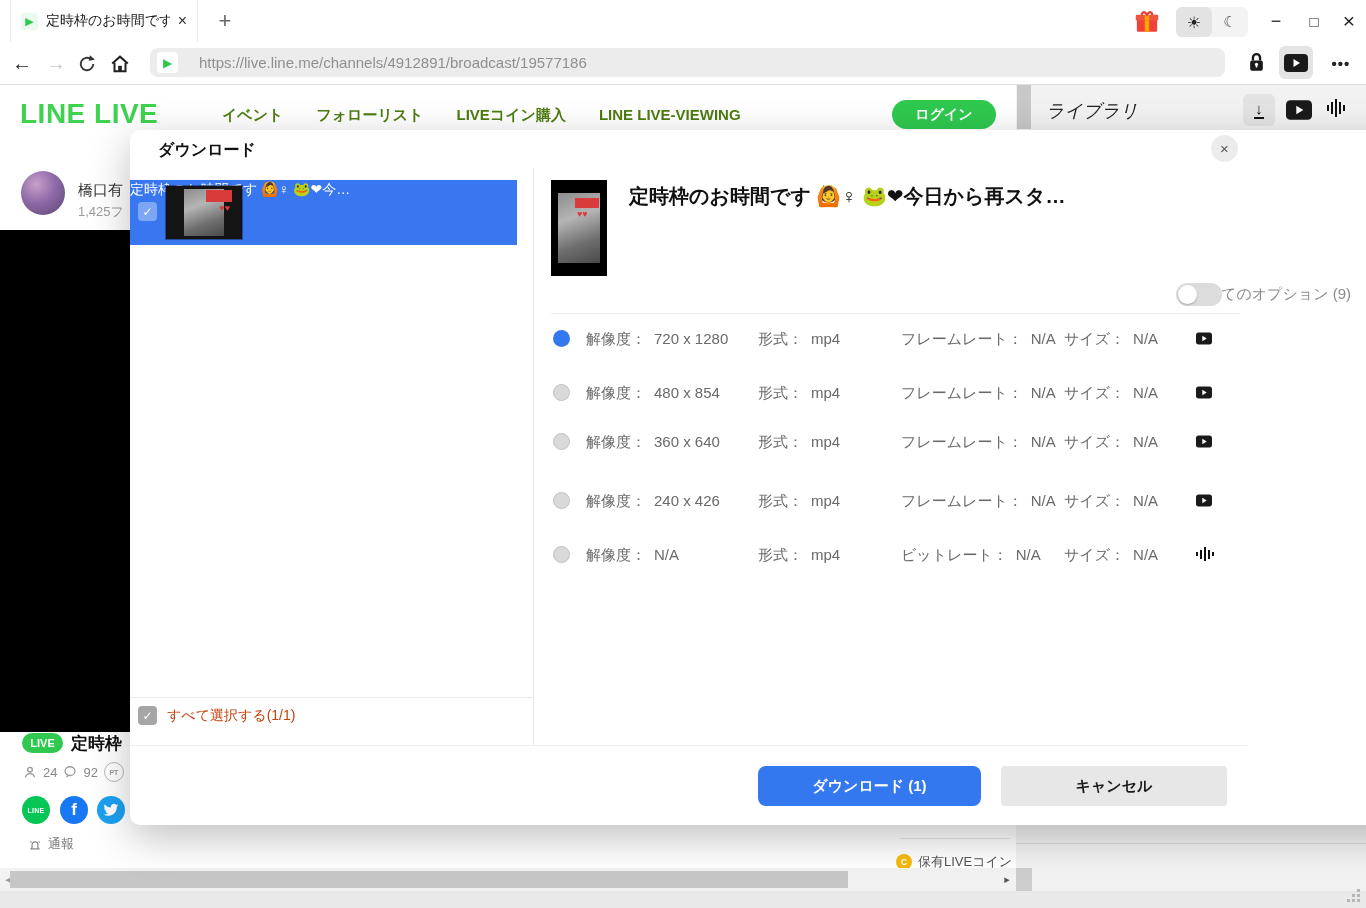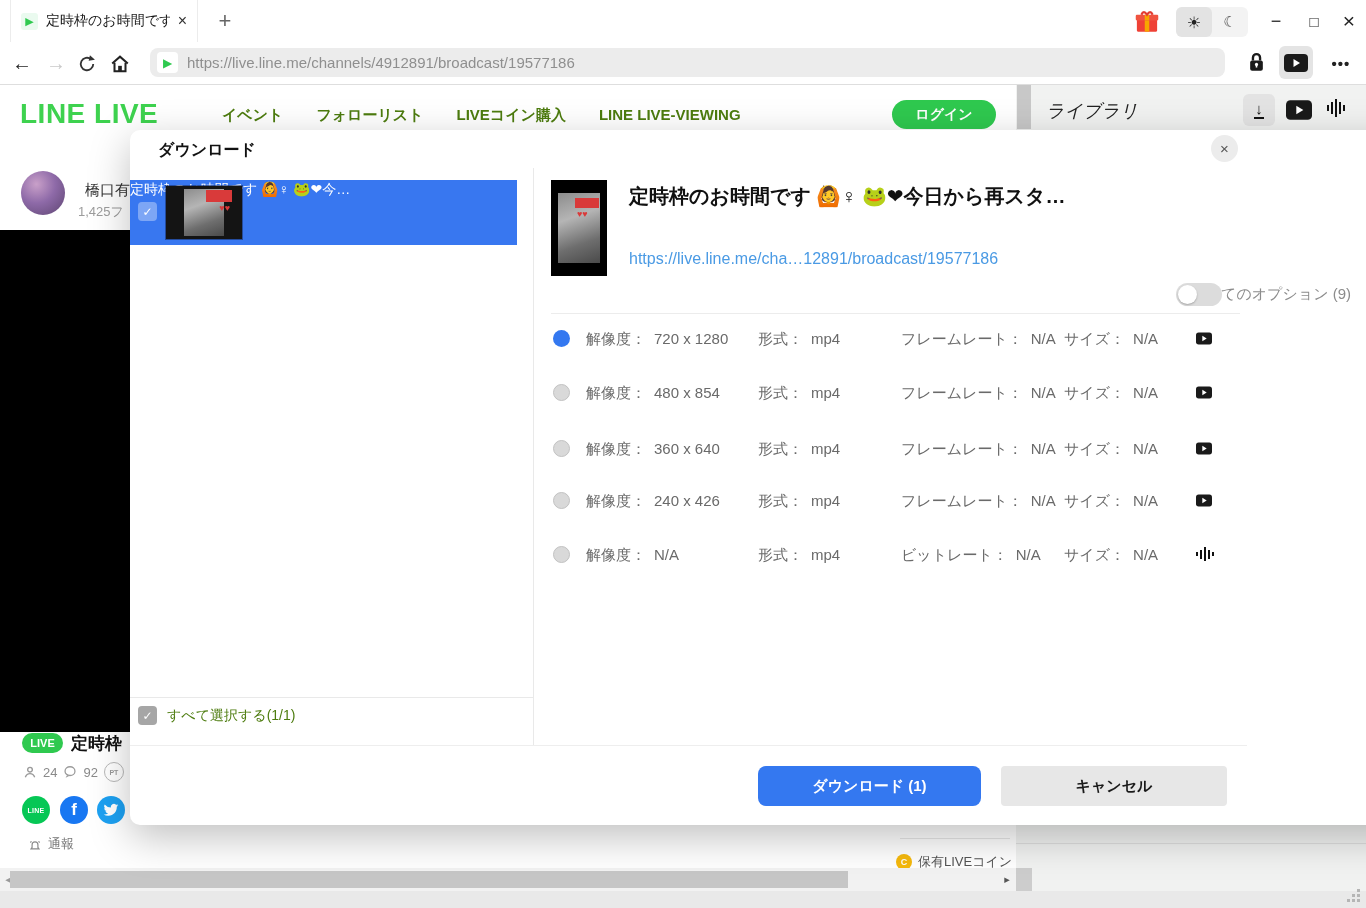--- a/index.html
+++ b/index.html
@@ -24,34 +24,34 @@
   #btn-close { left:1332px; top:0; width:34px; height:42px; font-size:21px; color:#222; }
 
   
   #navbar { left:0; top:42px; width:1366px; height:43px; background:#fff; border-bottom:1px solid #dedede; }
   #nav-back { left:6px; top:47px; width:32px; height:32px; font-size:20px; color:#222; }
   #nav-fwd { left:40px; top:47px; width:32px; height:32px; font-size:20px; color:#c9c9c9; }
   #nav-refresh { left:74px; top:51px; width:26px; height:26px; }
   #nav-home { left:106px; top:50px; width:28px; height:28px; }
   #urlbar { left:150px; top:48px; width:1075px; height:29px; background:#ececec; border-radius:8px; display:flex; align-items:center; padding:0 7px; gap:9px; }
   #url-favicon { width:21px; height:21px; background:#fff; border-radius:4px; color:#2fc94f; font-size:12px; flex:none; }
-  #url-text { font-size:15px; color:#8f8f8f; white-space:nowrap; }
+  #url-text { font-size:15px; color:#8f8f8f; white-space:nowrap;margin-left:12px; }
   #nav-lock { left:1244px; top:48px; width:24px; height:28px; }
   #nav-appdl { left:1279px; top:46px; width:34px; height:33px; background:#e4e4e4; border-radius:6px; }
   #nav-more { left:1320px; top:48px; width:42px; height:30px; font-size:15px; color:#222; letter-spacing:1px; font-weight:bold; }
 
   
   #brand { left:20px; top:98px; font-size:28px; font-weight:800; color:#3ed24f; letter-spacing:.5px; }
   #page-nav { left:222px; top:106px; display:flex; gap:33px; }
   .page-nav-item { font-size:15px; font-weight:bold; color:#4d7c0f; white-space:nowrap; }
   #login-btn { left:892px; top:100px; width:104px; height:29px; background:#2fc94f; border-radius:15px; color:#fff; font-size:14px; font-weight:bold; }
 
   #avatar { left:21px; top:171px; width:44px; height:44px; border-radius:50%;
             background:radial-gradient(circle at 35% 30%, #c9a0c9 0%, #8e6aa8 45%, #5d4470 100%); }
-  #channel-name { left:78px; top:181px; font-size:15px; color:#333; width:52px; white-space:nowrap; overflow:hidden;text-align:right; }
+  #channel-name { left:78px; top:181px; font-size:15px; color:#333; width:52px; white-space:nowrap; overflow:hidden; }
   #followers { left:78px; top:203px; font-size:13px; color:#9c9c9c; width:52px; white-space:nowrap; overflow:hidden; }
   #video-area { left:0; top:230px; width:620px; height:502px; background:#000; }
 
   #live-badge { left:22px; top:733px; width:41px; height:20px; background:#2fc94f; border-radius:10px; color:#fff; font-size:11px; font-weight:bold; }
   #live-title { left:71px; top:732px; font-size:17px; font-weight:bold; color:#111; width:60px; white-space:nowrap; overflow:hidden; }
   #stats-row { left:23px; top:762px; display:flex; align-items:center; gap:6px; color:#8a8a8a; font-size:13px; }
   #pt-circle { width:20px; height:20px; border:1.5px solid #b9b9b9; border-radius:50%; font-size:7px; color:#9a9a9a; font-weight:bold; }
   .soc { width:28px; height:28px; border-radius:50%; }
   #soc-line { left:22px; top:796px; background:#06C755; color:#fff; font-size:7px; font-weight:bold; letter-spacing:.3px; }
   #soc-fb { left:60px; top:796px; background:#1877F2; color:#fff; font-size:17px; font-weight:bold; }
@@ -107,21 +107,21 @@
   .thumb-photo { position:absolute; background:linear-gradient(160deg,#8c8c8c 0%,#b5b5b5 35%,#6e6e6e 70%,#4a4a4a 100%); }
   #item-thumb .thumb-photo { left:18px; top:3px; width:40px; height:47px; }
   #item-thumb .badge { position:absolute; right:10px; top:4px; width:26px; height:12px; background:#d93a3a; }
   #item-thumb .hearts { position:absolute; right:12px; top:17px; color:#d93a3a; font-size:9px; }
   #item-title { left:122px; top:22px; color:#fff; font-size:14px; white-space:nowrap; overflow:hidden; width:260px; }
 
   #dlg-left-divider { left:403px; top:38px; width:1px; height:577px; background:#e9e9e9; }
   #dlg-selectall-divider { left:0; top:567px; width:403px; height:1px; background:#e9e9e9; }
   #dlg-selectall { left:8px; top:576px; display:flex; align-items:center; gap:10px; }
   #sa-check { width:19px; height:19px; border-radius:4px; background:#a6a6a6; color:#fff; font-size:12px; }
-  #sa-label { font-size:14px; color:#4d7c0f; }
+  #sa-label { font-size:14px; color:#c2410c; }
   #dlg-footer-divider { left:0; top:615px; width:1117px; height:1px; background:#eeeeee; }
 
   #dt-thumb { left:421px; top:50px; width:56px; height:96px; background:#000; overflow:hidden; }
   #dt-thumb .thumb-photo { left:7px; top:13px; width:42px; height:70px; }
   #dt-thumb .badge { position:absolute; left:24px; top:18px; width:24px; height:10px; background:#d93a3a; }
   #dt-thumb .hearts { position:absolute; left:26px; top:29px; color:#d93a3a; font-size:9px; }
   #dt-title { left:499px; top:53px; font-size:20px; font-weight:bold; color:#111; white-space:nowrap; }
   #dt-url { left:499px; top:120px; font-size:16px; color:#4a9ae4; white-space:nowrap; }
   #dt-options-label { right:81px; top:155px; font-size:15px; color:#8c8c8c; }
   #dt-toggle { left:1046px; top:153px; width:46px; height:23px; background:#dcdcdc; border-radius:12px; }
@@ -323,21 +323,20 @@
     </div>
     <div id="dlg-left-divider" class="abs"></div>
     <div id="dlg-footer-divider" class="abs"></div>
 
     <div id="dt-thumb" class="abs">
       <span class="thumb-photo"></span>
       <span class="badge"></span>
       <span class="hearts">♥♥</span>
     </div>
     <div id="dt-title" class="abs">定時枠のお時間です 🙆♀ 🐸❤今日から再スタ…</div>
-    <div id="dt-url" class="abs">https://live.line.me/cha…12891/broadcast/19577186</div>
     <div id="dt-options-label" class="abs">すべてのオプション (9)</div>
     <div id="dt-toggle" class="abs">
         <span class="knob"></span>
       </div>
     <div id="dt-divider" class="abs"></div>
 
     <div class="opt-row" style="top:198px">
       <span class="radio sel"></span>
       <span class="oc c-res"><span>解像度：</span><span class="val">720 x 1280</span></span>
       <span class="oc c-fmt"><span>形式：</span><span class="val">mp4</span></span>
@@ -352,21 +351,21 @@
       <span class="radio un"></span>
       <span class="oc c-res"><span>解像度：</span><span class="val">480 x 854</span></span>
       <span class="oc c-fmt"><span>形式：</span><span class="val">mp4</span></span>
       <span class="oc c-rate"><span>フレームレート：</span><span class="val">N/A</span></span>
       <span class="oc c-size"><span>サイズ：</span><span class="val">N/A</span></span>
       <span class="c-icon"><svg width="16" height="13" viewBox="0 0 24 18">
             <rect width="24" height="18" rx="4" fill="#1a1a1a"></rect>
             <path d="M9.5 5 16 9 9.5 13Z" fill="#fff"></path>
           </svg></span>
     </div>
-    <div class="opt-row" style="top:308px">
+    <div class="opt-row" style="top:301px">
       <span class="radio un"></span>
       <span class="oc c-res"><span>解像度：</span><span class="val">360 x 640</span></span>
       <span class="oc c-fmt"><span>形式：</span><span class="val">mp4</span></span>
       <span class="oc c-rate"><span>フレームレート：</span><span class="val">N/A</span></span>
       <span class="oc c-size"><span>サイズ：</span><span class="val">N/A</span></span>
       <span class="c-icon"><svg width="16" height="13" viewBox="0 0 24 18">
             <rect width="24" height="18" rx="4" fill="#1a1a1a"></rect>
             <path d="M9.5 5 16 9 9.5 13Z" fill="#fff"></path>
           </svg></span>
     </div>

